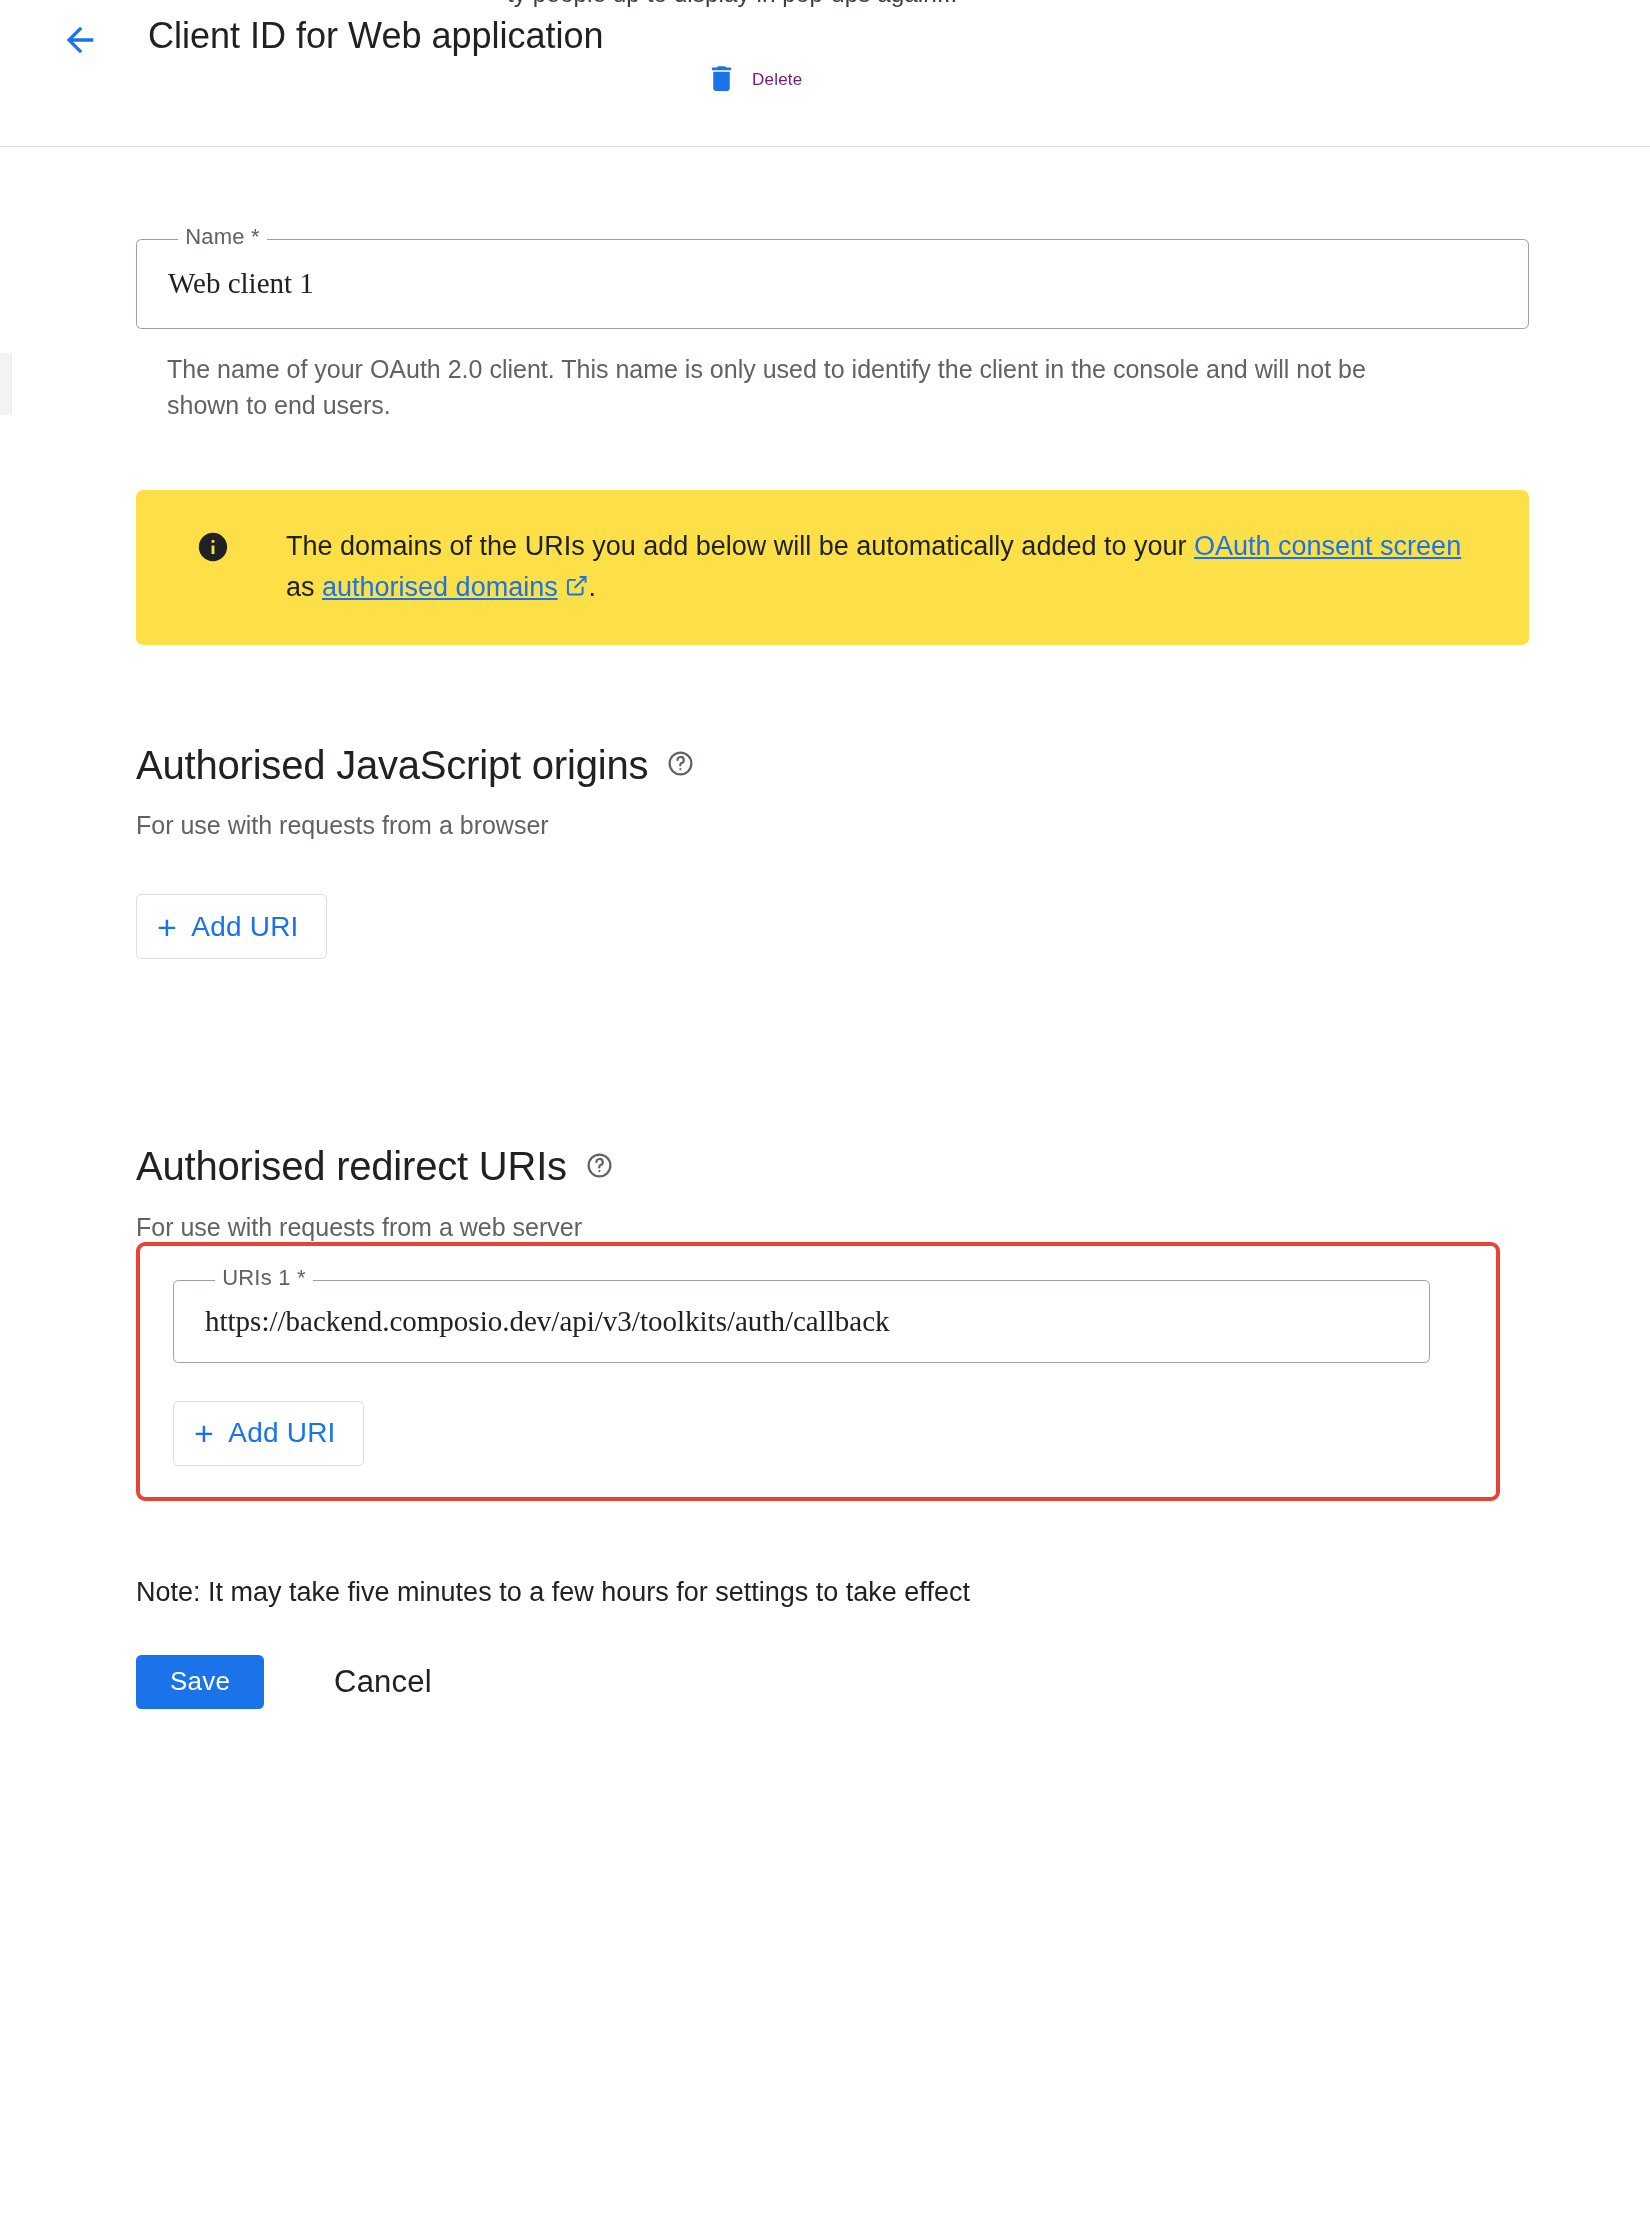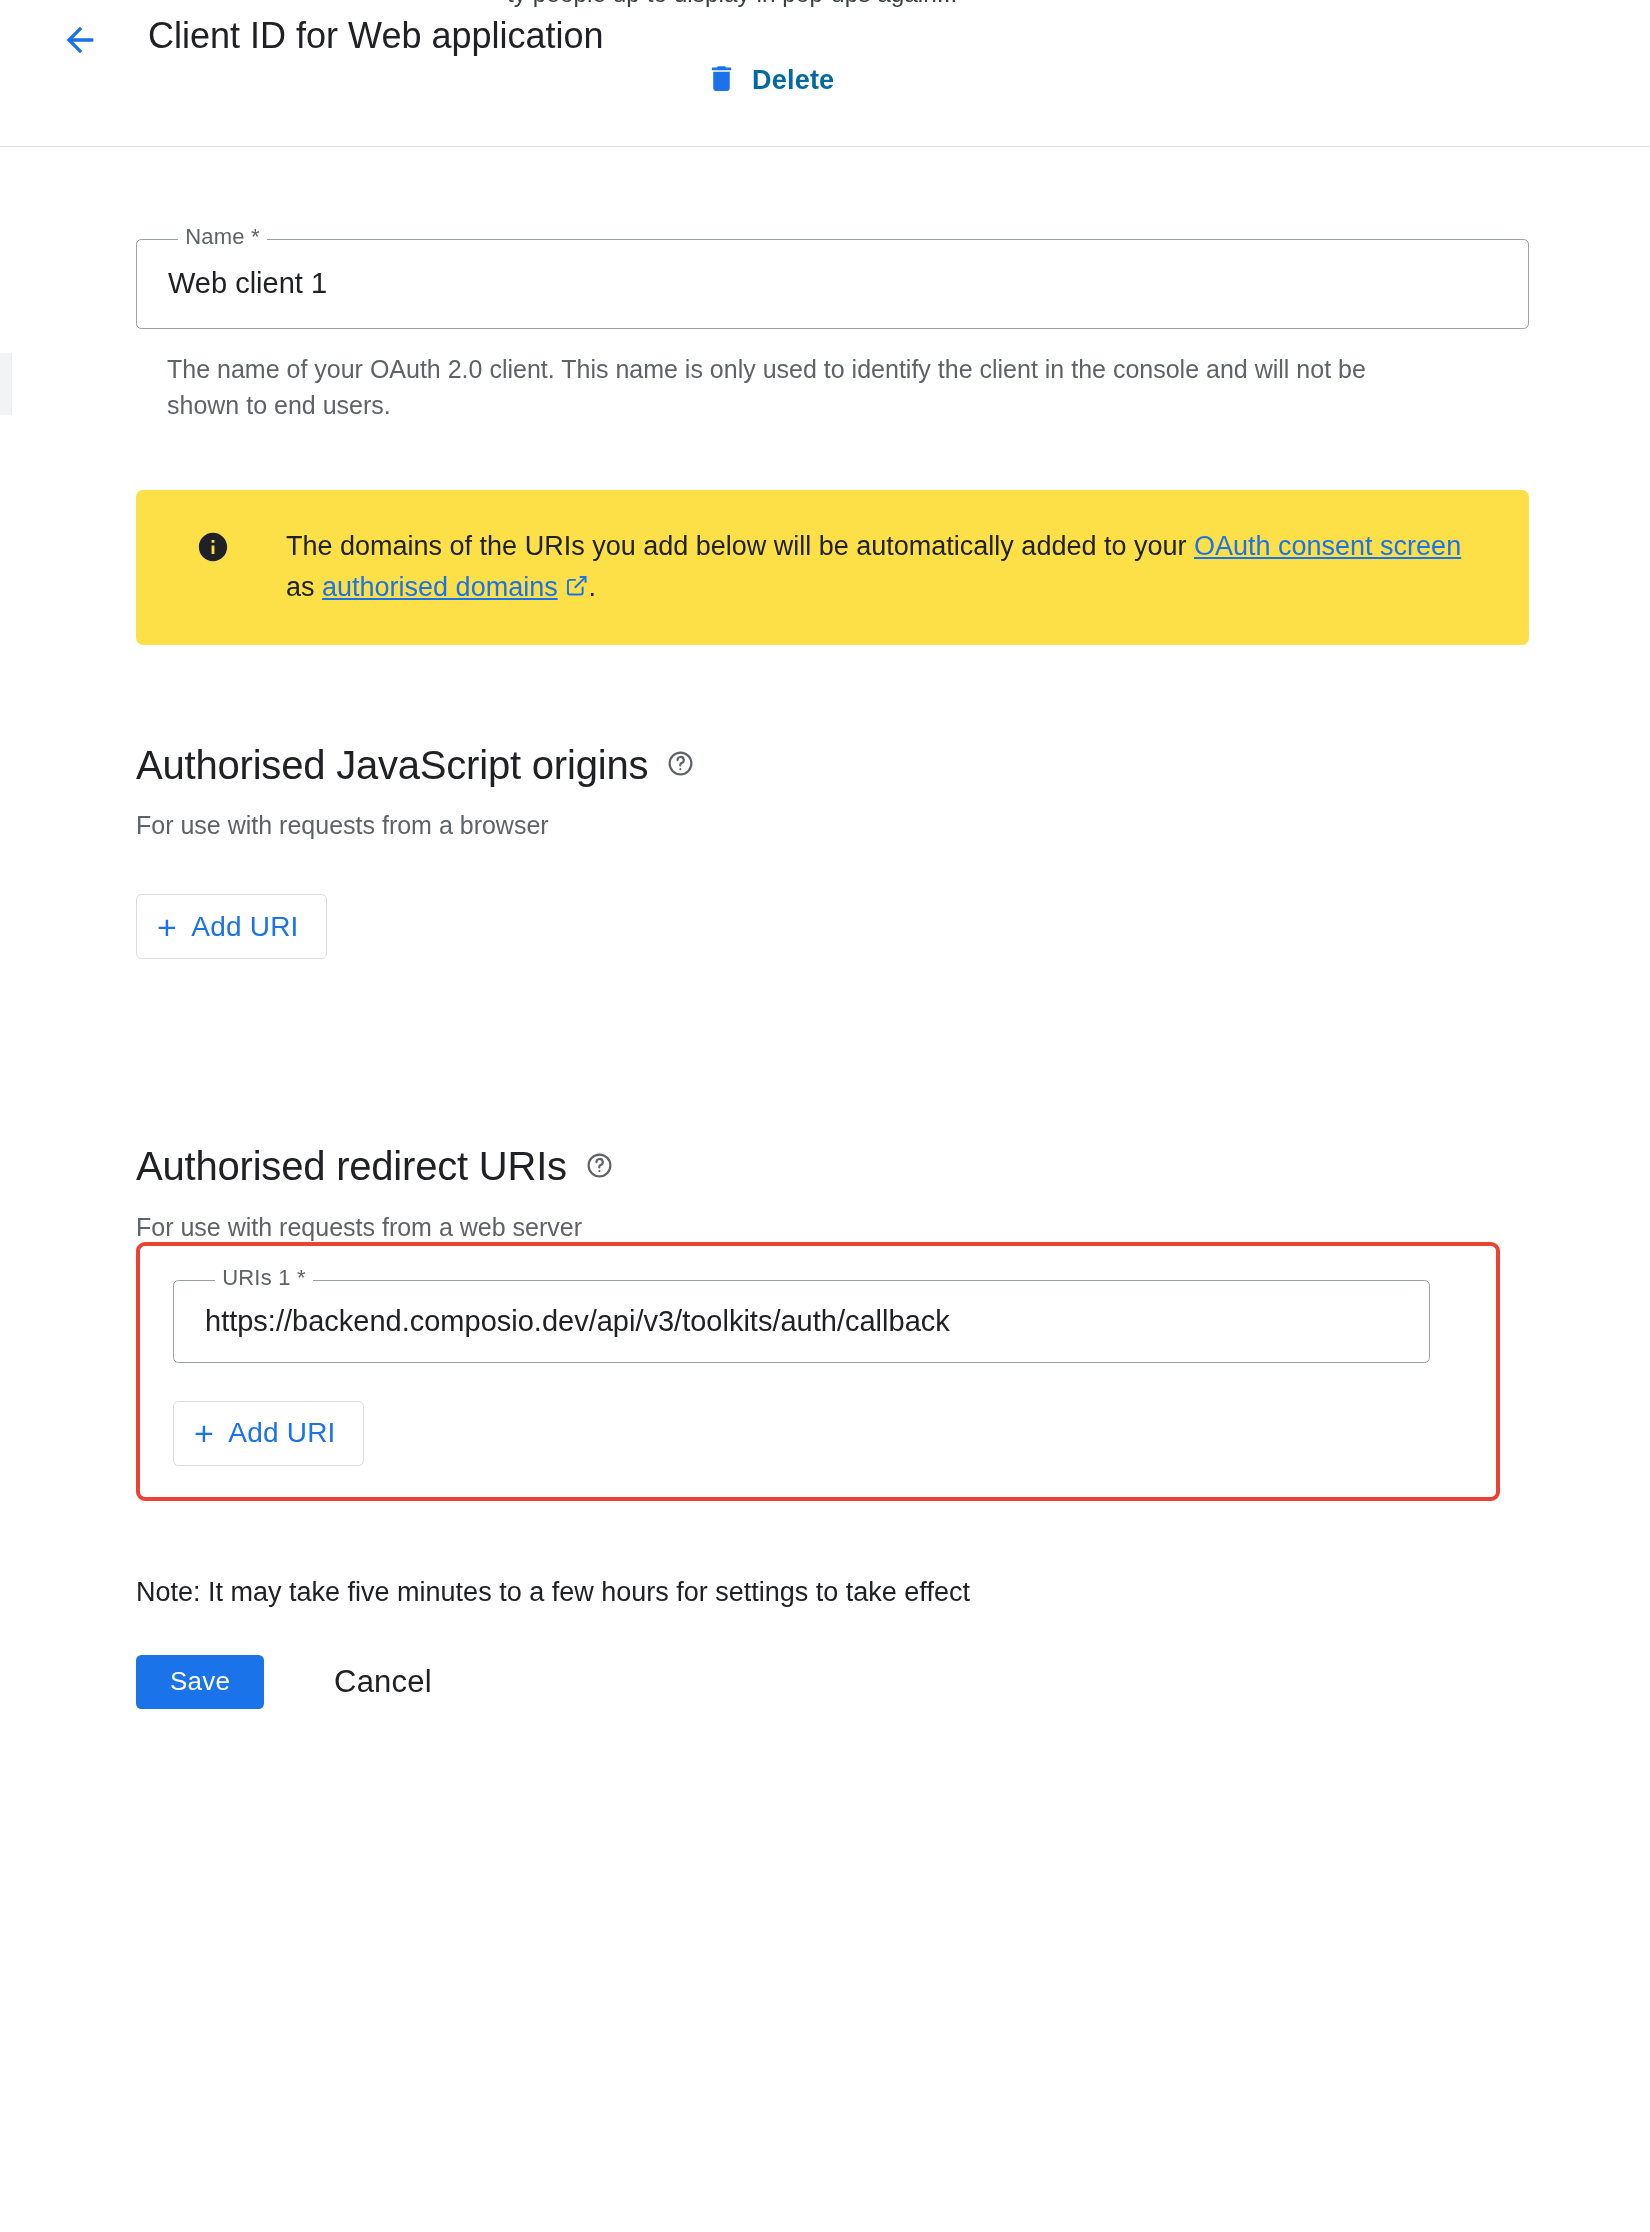--- a/index.html
+++ b/index.html
@@ -59,23 +59,23 @@
     font-weight: 400;
   }
   .delete-btn {
     display: flex;
     align-items: center;
     margin-left: 101px;
     cursor: pointer;
     gap: 14.5px;
   }
   .delete-label {
-    color: #0369a1;
-    font-size: 27px;
-    font-weight: 700;
+    color: #701a75;
+    font-size: 17px;
+    font-weight: 400;
     letter-spacing: 0.2px;
   }
 
   
   .left-edge {
     position: absolute;
     left: 0;
     top: 353px;
     width: 11px;
     height: 62px;
@@ -98,20 +98,21 @@
   }
   .field .box {
     border: 0.9px solid #9aa0a6;
     border-radius: 5.4px;
     height: 90px;
     box-sizing: border-box;
     display: flex;
     align-items: center;
     padding: 0 31px;
     background: #fff;
+    font-family: Liberation Serif, serif;
   }
   .field .legend {
     position: absolute;
     top: -14.5px;
     left: 42px;
     background: #fff;
     padding: 0 7.2px;
     font-size: 22px;
     color: #5f6368;
     letter-spacing: 0.2px;

